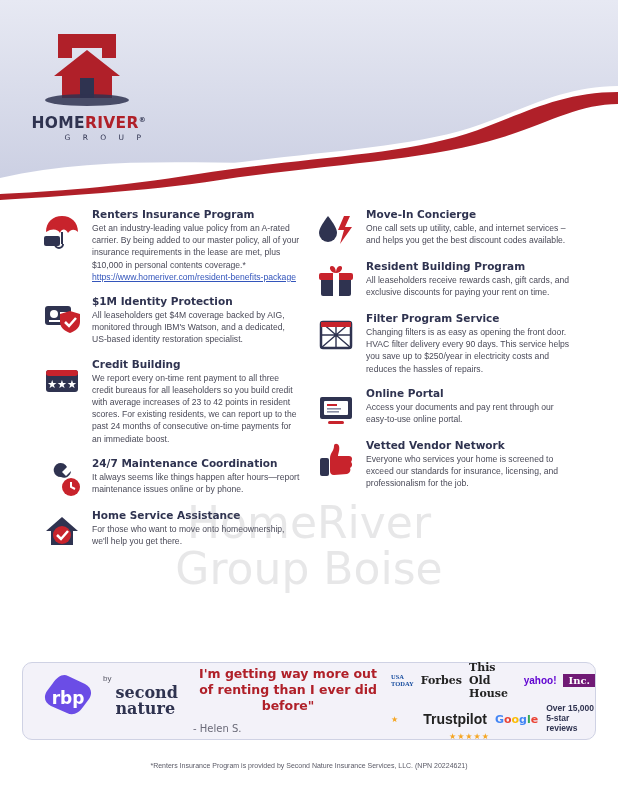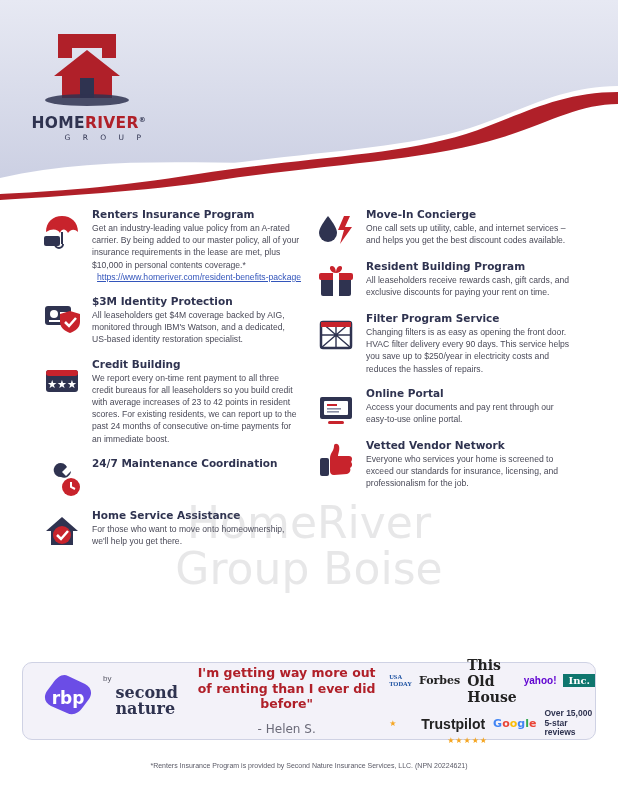--- a/index.html
+++ b/index.html
@@ -122,21 +122,20 @@
     line-height: 1.42;
     color: #4a4a58;
   }
   .feature-link {
     display: block;
     font-size: 8.6px;
     line-height: 1.42;
     color: #3355bb;
     text-decoration: underline;
     word-break: break-all;
-    text-align: right;
   }
 
   
   .banner {
     position: absolute;
     left: 22px;
     top: 662px;
     width: 574px;
     height: 78px;
     border: 1px solid #cfd2e4;
@@ -175,43 +174,43 @@
     width: 190px;
     font-size: 12.5px;
     font-weight: bold;
     color: #b02029;
     line-height: 1.25;
     text-align: center;
     font-family: "DejaVu Sans", sans-serif;
   }
   .quote-attr {
     display: block;
-    font-size: 12px;
+    font-size: 10px;
     color: #6a6a78;
     font-weight: normal;
-    text-align: center;
+    text-align: left;
     margin-top: 10px;
   }
   .press {
     flex: 1;
     padding-left: 8px;
     font-size: 9px;
     color: #2f3350;
   }
   .press-row {
     display: flex;
     align-items: center;
     gap: 7px;
     margin-bottom: 4px;
   }
   .press-row2 { gap: 8px; }
   .press-item { font-family: "DejaVu Serif", serif; font-weight: bold; font-size: 11px; color: #222; }
   .usa-today { font-size: 6.5px; line-height: 1.0; color: #1a4fa0; font-weight: bold; font-family: Liberation Serif, serif; }
   .yahoo { color: #5f01d1; font-size: 10px; font-weight: bold; }
-  .inc { background: #0f766e; color: #fff; padding: 1px 5px; font-size: 10px; font-weight: bold; font-family: "DejaVu Serif", serif; }
+  .inc { background: #701a75; color: #fff; padding: 1px 5px; font-size: 10px; font-weight: bold; font-family: "DejaVu Serif", serif; }
   .trustpilot { font-size: 14px; font-weight: bold; color: #222; margin-left: 16px; }
   .google { font-size: 11px; font-weight: bold; font-family: "DejaVu Sans", sans-serif; }
   .g-b { color: #4285F4; } .g-r { color: #EA4335; } .g-y { color: #FBBC05; } .g-g { color: #34A853; }
   .stars { color: #f5a623; font-size: 8px; letter-spacing: 1px; }
   .reviews { font-size: 8.5px; font-weight: bold; color: #2f3350; line-height: 1.15; }
 
   .disclaimer {
     position: absolute;
     top: 762px;
     left: 0;
@@ -278,41 +277,42 @@
       <div class="feature">
         <svg class="feature-icon" viewBox="0 0 40 40">
           <rect x="3" y="9" width="26" height="19" rx="3" fill="#2f3350"></rect>
           <circle cx="12" cy="17" r="4" fill="#ffffff"></circle>
           <rect x="18" y="15" width="8" height="2" fill="#ffffff"></rect>
           <rect x="18" y="19" width="8" height="2" fill="#ffffff"></rect>
           <rect x="7" y="23" width="16" height="2" fill="#ffffff"></rect>
           <path d="M28,14 L38,17 L38,25 C38,31 33,34 28,36 C23,34 18,31 18,25 L18,17 Z" fill="#c8232c"></path>
           <path d="M23,25 l4,4 l7,-8" stroke="#ffffff" stroke-width="2.5" fill="none"></path>
         </svg>
-        <div class="feature-title">$3M Identity Protection</div>
+        <div class="feature-title">$1M Identity Protection</div>
         <div class="feature-text">All leaseholders get $4M coverage backed by AIG, monitored through IBM's Watson, and a dedicated, US-based identity restoration specialist.</div>
       </div>
 
       <div class="feature">
         <svg class="feature-icon" viewBox="0 0 40 40">
           <rect x="4" y="10" width="32" height="22" rx="3" fill="#2f3350"></rect>
           <rect x="4" y="10" width="32" height="6" rx="3" fill="#c8232c"></rect>
           <text x="20" y="28" font-size="11" fill="#ffffff" text-anchor="middle" font-family="DejaVu Sans, sans-serif">★★★</text>
         </svg>
         <div class="feature-title">Credit Building</div>
         <div class="feature-text">We report every on-time rent payment to all three credit bureaus for all leaseholders so you build credit with average increases of 23 to 42 points in resident scores. For existing residents, we can report up to the past 24 months of consecutive on-time payments for an immediate boost.</div>
       </div>
 
       <div class="feature">
         <svg class="feature-icon" viewBox="0 0 40 40">
           <path d="M6,30 L20,16 a7,7 0 1 1 6,-10 l-5,5 l4,4 l5,-5 a7,7 0 0 1 -10,6 L6,30 Z" fill="#2f3350" transform="translate(-1,2)"></path>
           <circle cx="29" cy="28" r="9" fill="#c8232c"></circle>
           <path d="M29,23 L29,28 L33,30" stroke="#ffffff" stroke-width="2" fill="none"></path>
         </svg>
         <div class="feature-title">24/7 Maintenance Coordination</div>
+        <div class="feature-text">It always seems like things happen after hours—report maintenance issues online or by phone.</div>
       </div>
 
       <div class="feature">
         <svg class="feature-icon" viewBox="0 0 40 40">
           <path d="M20,6 L36,20 L31,20 L31,34 L9,34 L9,20 L4,20 Z" fill="#2f3350"></path>
           <circle cx="20" cy="24" r="9" fill="#c8232c"></circle>
           <path d="M15,24 l4,4 l7,-8" stroke="#ffffff" stroke-width="2.5" fill="none"></path>
         </svg>
         <div class="feature-title">Home Service Assistance</div>
         <div class="feature-text">For those who want to move onto homeownership, we'll help you get there.</div>
@@ -394,21 +394,21 @@
 
     <div class="quote">
       <span>I'm getting way more out of renting than I ever did before"</span>
       <span class="quote-attr">- Helen S.</span>
     </div>
 
     <div class="press">
       <div class="press-row">
         <span class="usa-today">USA TODAY</span>
         <span class="press-item">Forbes</span>
-        <span class="press-item" style="font-size:14px">This Old House</span>
+        <span class="press-item" style="font-size:11px">This Old House</span>
         <span class="yahoo">yahoo!</span>
         <span class="inc">Inc.</span>
       </div>
       <div class="press-row press-row2">
         <span class="stars">★</span>
         <span class="trustpilot">Trustpilot</span>
         <span class="google"><span class="g-b">G</span><span class="g-r">o</span><span class="g-y">o</span><span class="g-b">g</span><span class="g-g">l</span><span class="g-r">e</span></span>
         <span class="reviews">
           <span>Over 15,000</span><br>
           <span>5-star reviews</span>

